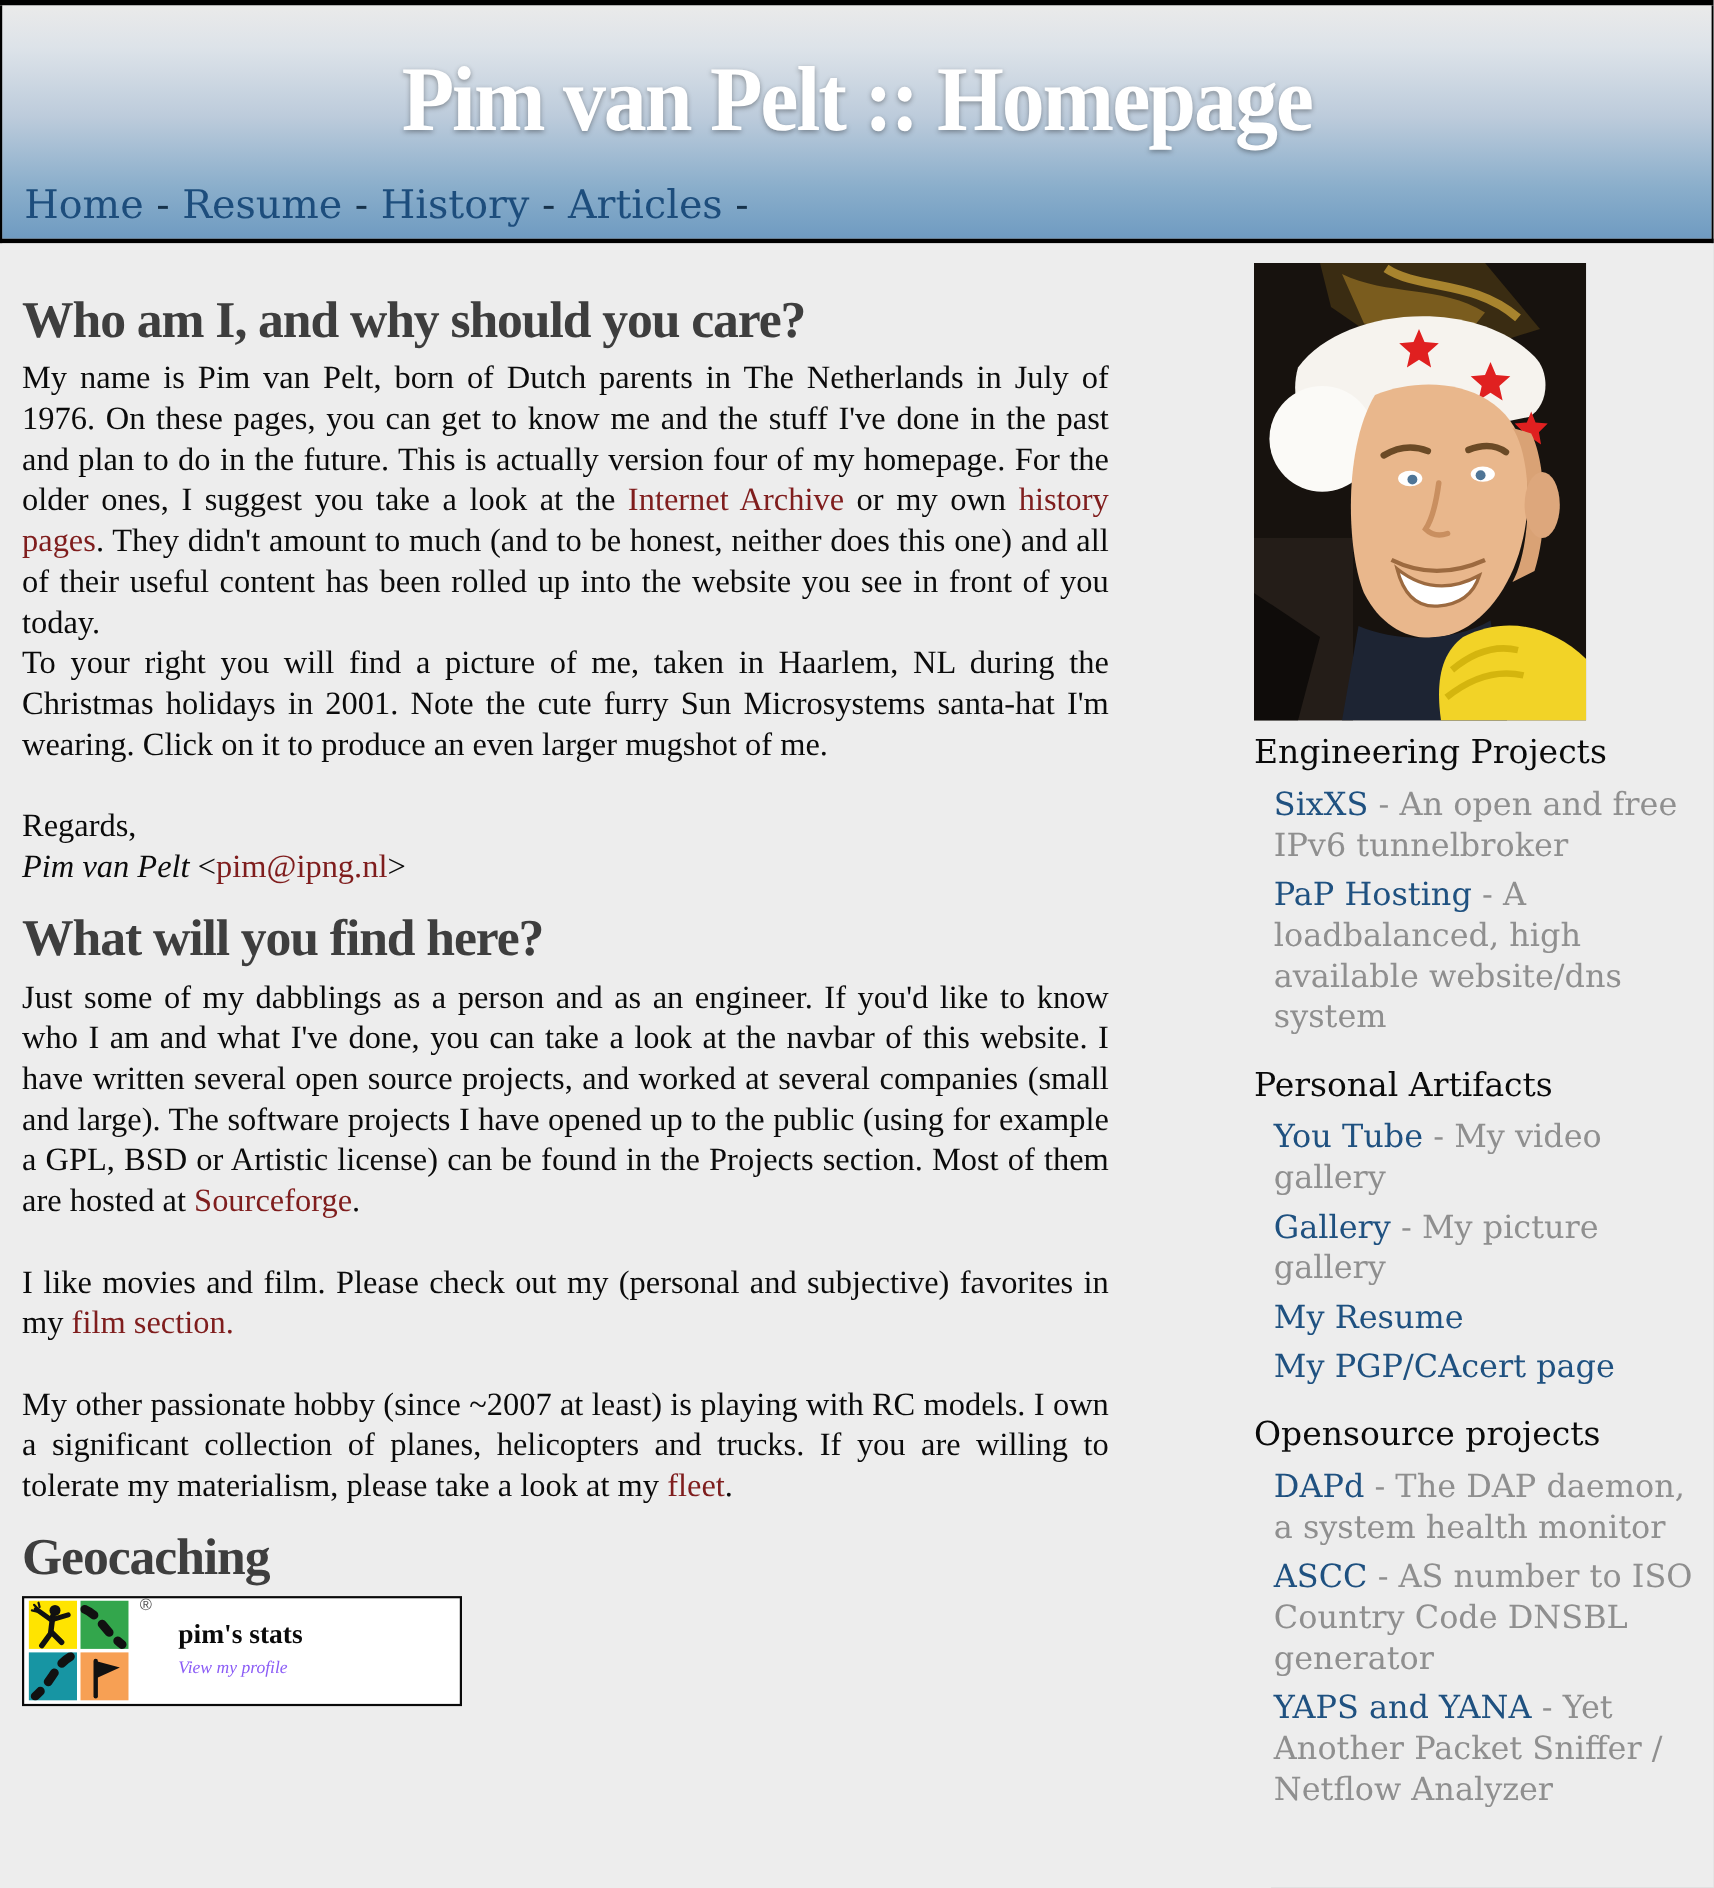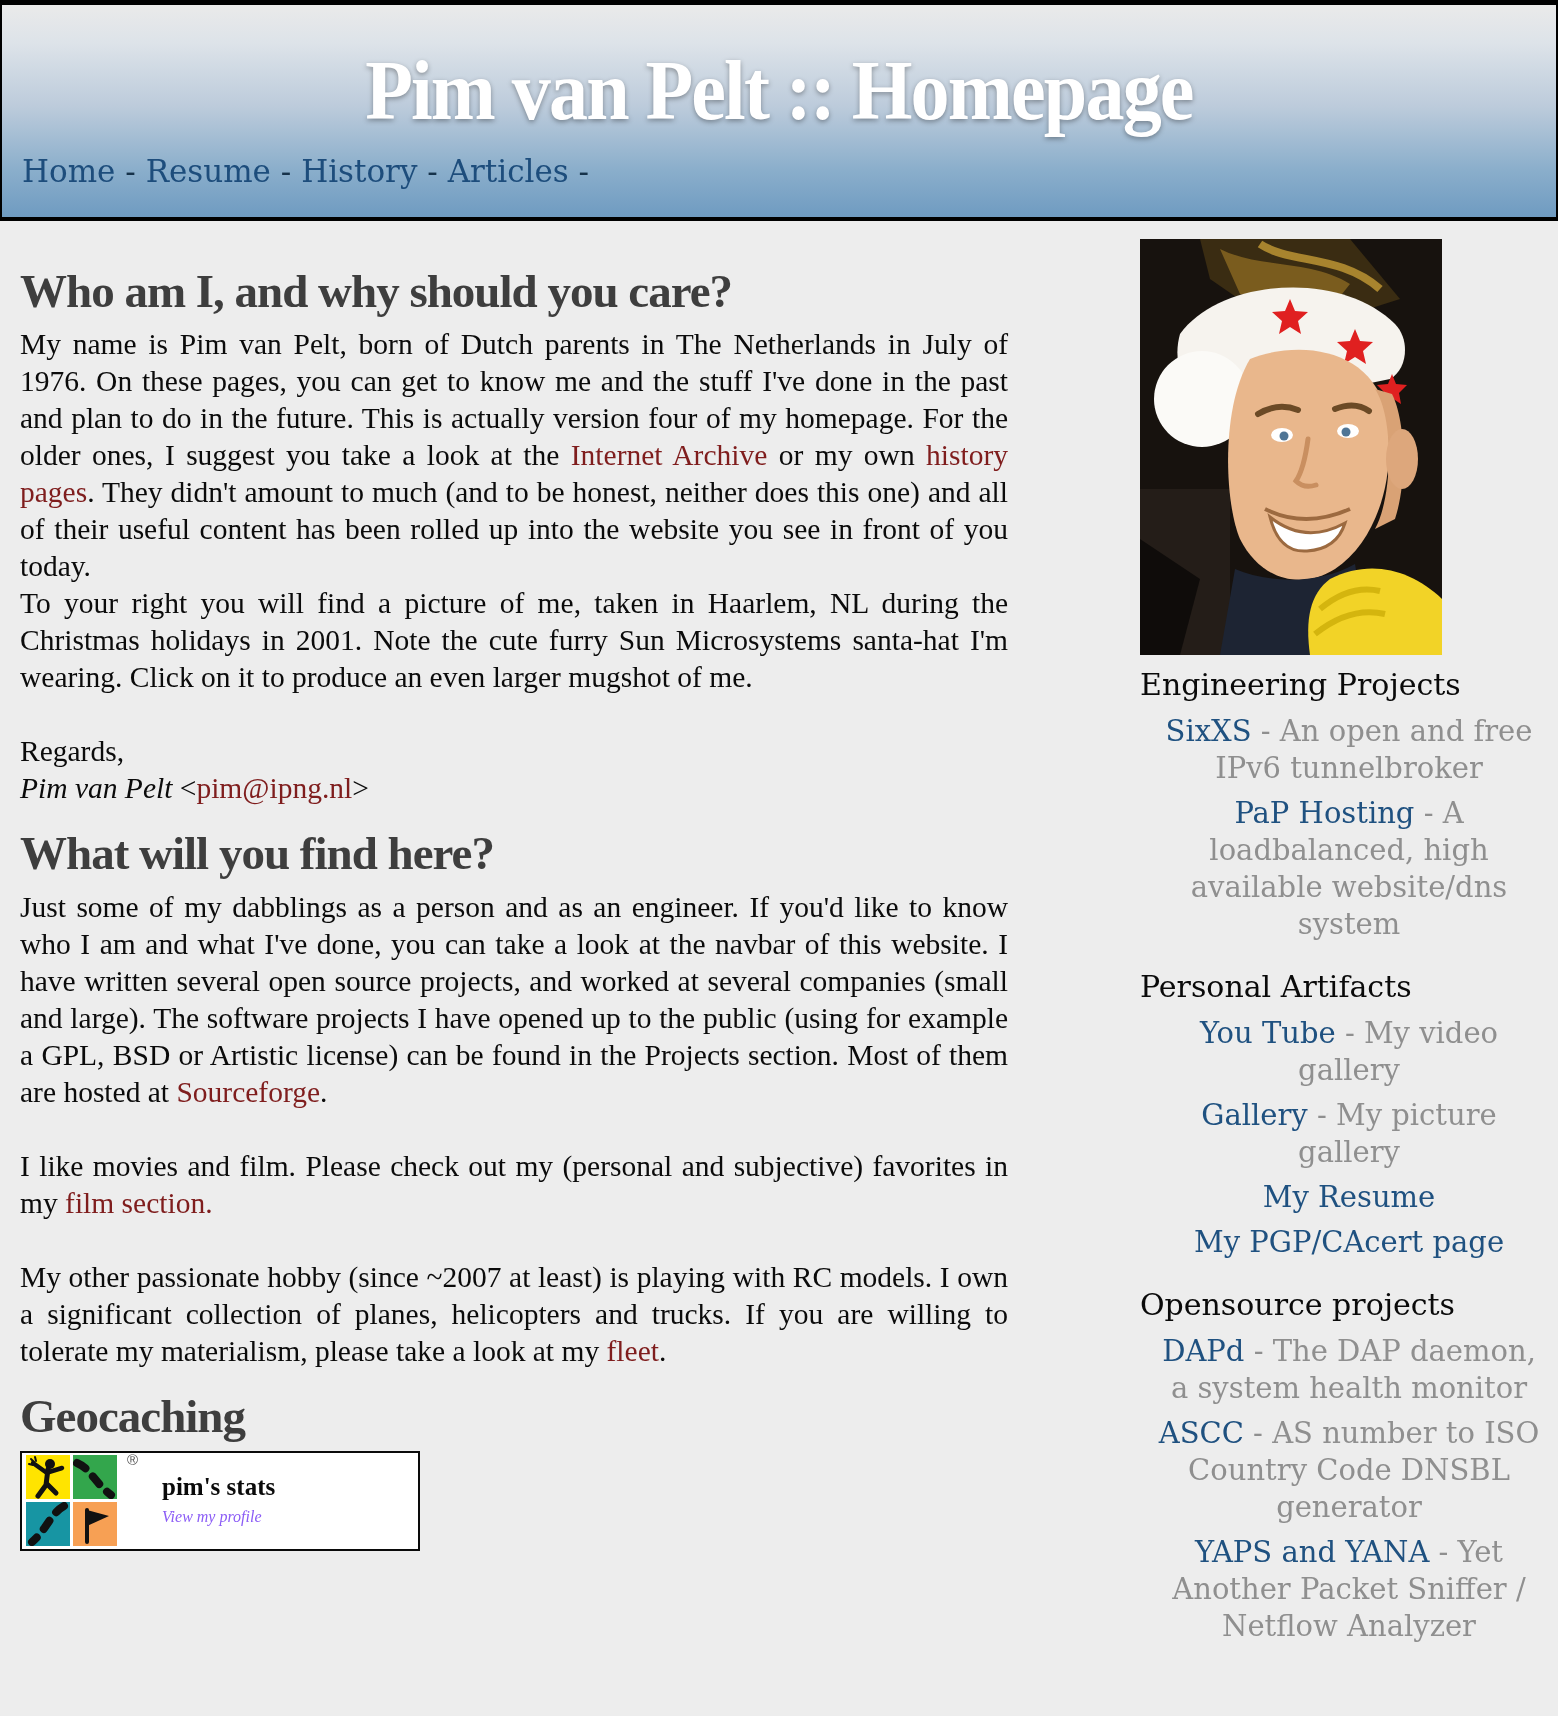--- a/index.html
+++ b/index.html
@@ -8,21 +8,21 @@
   
   .topbar{height:5px;background:#000;}
   header{height:216px;border-bottom:4px solid #000;border-left:2px solid #000;border-right:2px solid #000;
          box-sizing:border-box;
          background:linear-gradient(180deg,#eaeaea 0%,#dde3e9 18%,#bccbdb 48%,#8aaecb 78%,#6f9bc1 100%);
          position:relative;}
   h1.site-title{margin:0;padding-top:44px;text-align:center;
          font-family:"Liberation Serif", serif;font-weight:bold;font-size:84px;line-height:1.0;
          color:#ffffff;text-shadow:0 2px 5px rgba(0,0,0,0.35);letter-spacing:-2px;}
   h1.site-title .squeeze{display:inline-block;transform:scaleX(0.93);transform-origin:center;}
-  nav.mainnav{position:absolute;left:20px;bottom:28px;font-family:"DejaVu Serif", serif;font-size:31px;color:#16324a;text-align:center;}
+  nav.mainnav{position:absolute;left:20px;bottom:10px;font-family:"DejaVu Serif", serif;font-size:36px;color:#16324a;text-align:center;}
   nav.mainnav a{color:#1d4d7c;text-decoration:none;}
   
   .content{display:flex;box-sizing:border-box;padding:16px 18px 0 20px;min-height:1440px;}
   main.maincol{width:988px;flex:0 0 988px;color:#0b0b0b;}
   main.maincol h2{font-family:"Liberation Serif", serif;font-weight:bold;color:#3e3e3e;
                   font-size:47px;line-height:1.05;margin:30px 0 10px 0;letter-spacing:-1px;}
   main.maincol h2.later{margin-top:22px;}
   main.maincol p{font-size:29.5px;line-height:37px;margin:0;text-align:justify;}
   main.maincol p.gap{margin-top:37px;}
   main.maincol a{color:#7f1d1d;text-decoration:none;}
@@ -38,21 +38,21 @@
   .geo-text .t1{font-weight:bold;font-size:25px;line-height:30px;}
   .geo-text .t2{font-weight:bold;font-size:26px;line-height:31px;}
   .geo-text .t3{font-style:italic;font-size:16px;line-height:29px;color:#8b5cf6;}
   
   aside.sidebar{margin-left:auto;width:400px;flex:0 0 400px;padding-left:0;
                 font-family:"DejaVu Serif", serif;}
   .portrait{display:block;width:302px;height:416px;margin:2px 0 12px 0;cursor:pointer;}
   .sb-section{margin-bottom:26px;}
   .sb-section h3{font-family:"DejaVu Serif", serif;font-weight:normal;color:#0a0a0a;
                  font-size:30px;margin:0 0 10px 0;line-height:1.2;}
-  .sb-section ul{list-style:none;margin:0;padding:0 0 0 18px;text-align:center;}
+  .sb-section ul{list-style:none;margin:0;padding:0 0 0 18px;}
   .sb-section li{font-size:29px;line-height:37px;margin:0 0 8px 0;color:#8f8f8f;}
   .sb-section li a{color:#1f5180;text-decoration:none;}
 </style>
 </head>
 <body>
 
 <div class="page">
 
   <div class="topbar"></div>
 

